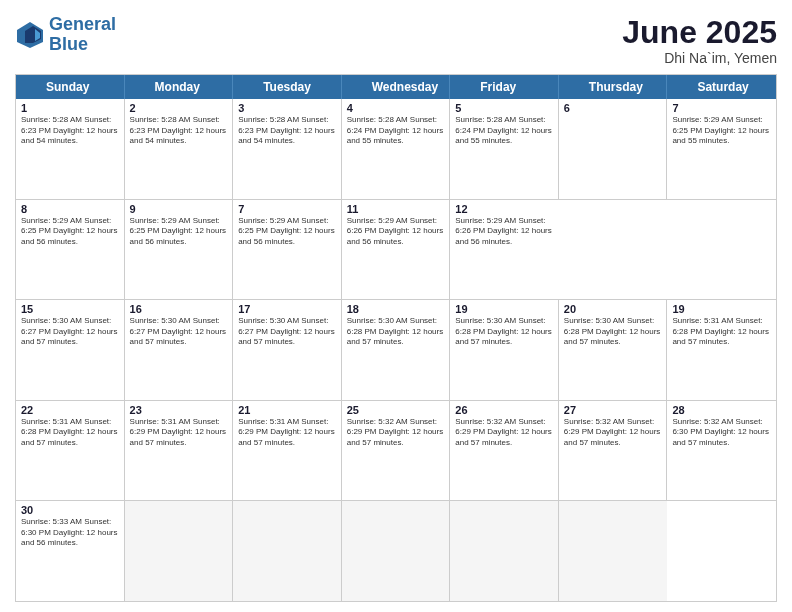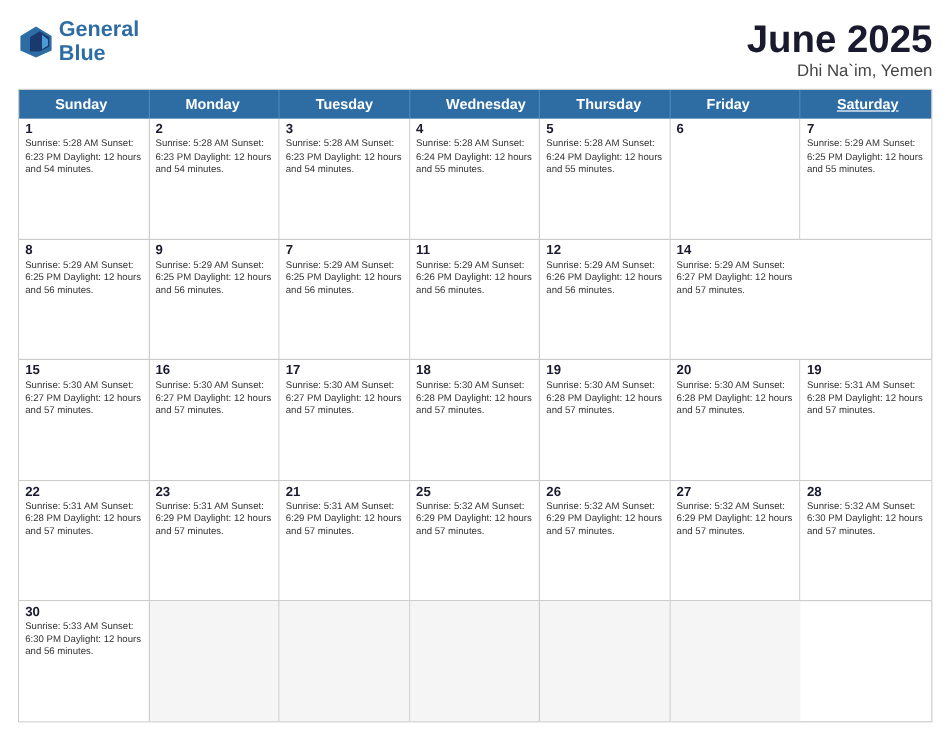--- a/index.html
+++ b/index.html
@@ -67,21 +67,21 @@
       background: #2e6da4;
     }
     .cal-header-cell {
       color: #fff;
       font-weight: bold;
       font-size: 12px;
       padding: 5px 6px;
       border-right: 1px solid #4a87bb;
       margin-left: 24px;
     }
-    .cal-header-cell:last-child { border-right: none; text-decoration: underline; }
+    .cal-header-cell:last-child { border-right: none; }
     .cal-body {
       flex: 1;
       display: flex;
       flex-direction: column;
     }
     .cal-row {
       display: grid;
       grid-template-columns: repeat(7, 1fr);
       flex: 1;
       border-top: 1px solid #ccc;
@@ -132,22 +132,22 @@
       <div class="subtitle">Dhi Na`im, Yemen</div>
     </div>
   </div>
 
   <div class="calendar">
     <div class="cal-header">
     <div class="cal-header-cell">Sunday</div>
         <div class="cal-header-cell">Monday</div>
         <div class="cal-header-cell">Tuesday</div>
         <div class="cal-header-cell">Wednesday</div>
+        <div class="cal-header-cell">Friday</div>
         <div class="cal-header-cell">Thursday</div>
-        <div class="cal-header-cell">Friday</div>
         <div class="cal-header-cell">Saturday</div>
       </div>
     <div class="cal-body">
     <div class="cal-row">
           <div class="cal-cell">
             <span class="day-num">1</span>
             <div class="day-info">Sunrise: 5:28 AM
 Sunset: 6:23 PM
 Daylight: 12 hours
 and 54 minutes.</div>
@@ -219,27 +219,20 @@
 Sunset: 6:26 PM
 Daylight: 12 hours
 and 56 minutes.</div>
           </div>
           <div class="cal-cell">
             <span class="day-num">12</span>
             <div class="day-info">Sunrise: 5:29 AM
 Sunset: 6:26 PM
 Daylight: 12 hours
 and 56 minutes.</div>
-          </div>
-          <div class="cal-cell">
-            <span class="day-num">14</span>
-            <div class="day-info">Sunrise: 5:29 AM
-Sunset: 6:27 PM
-Daylight: 12 hours
-and 57 minutes.</div>
           </div>
         </div>
         <div class="cal-row">
           <div class="cal-cell">
             <span class="day-num">15</span>
             <div class="day-info">Sunrise: 5:30 AM
 Sunset: 6:27 PM
 Daylight: 12 hours
 and 57 minutes.</div>
           </div>

